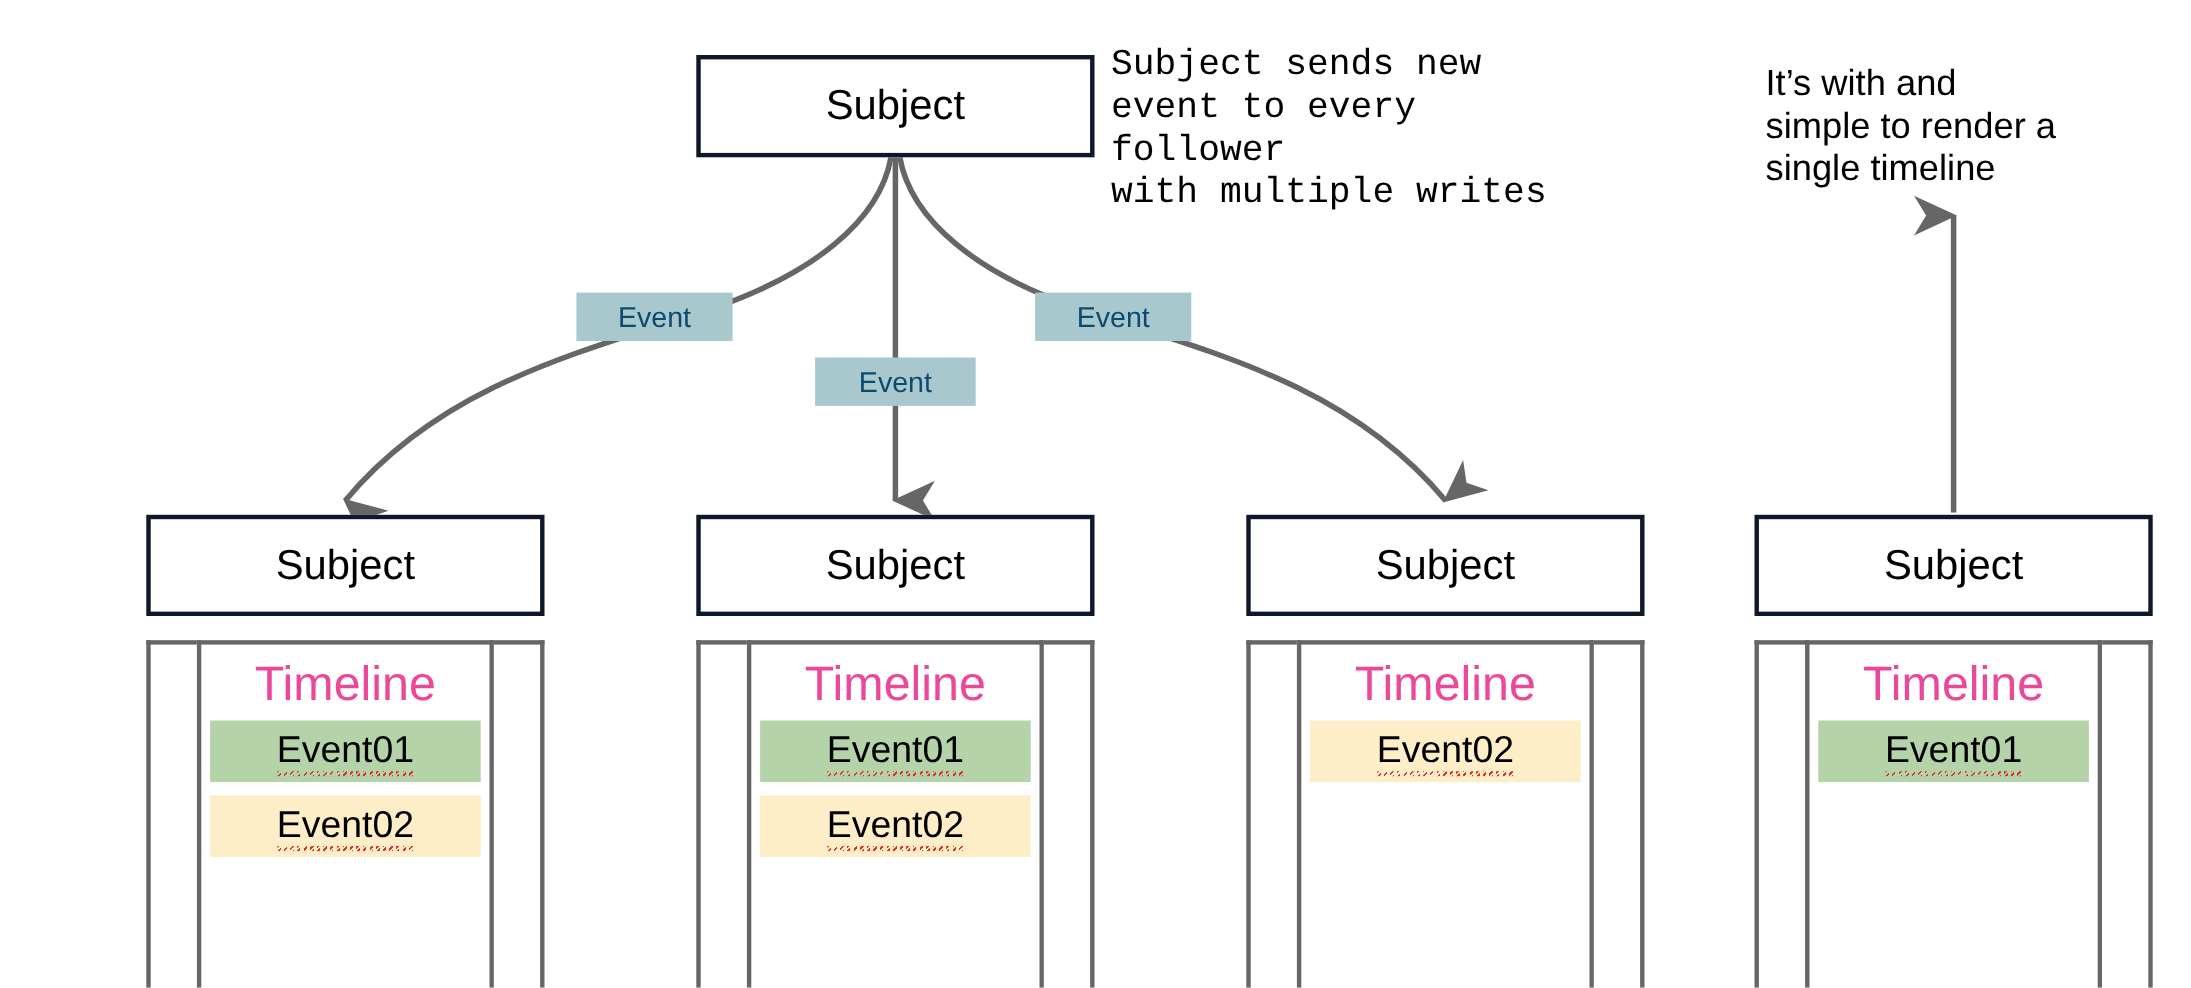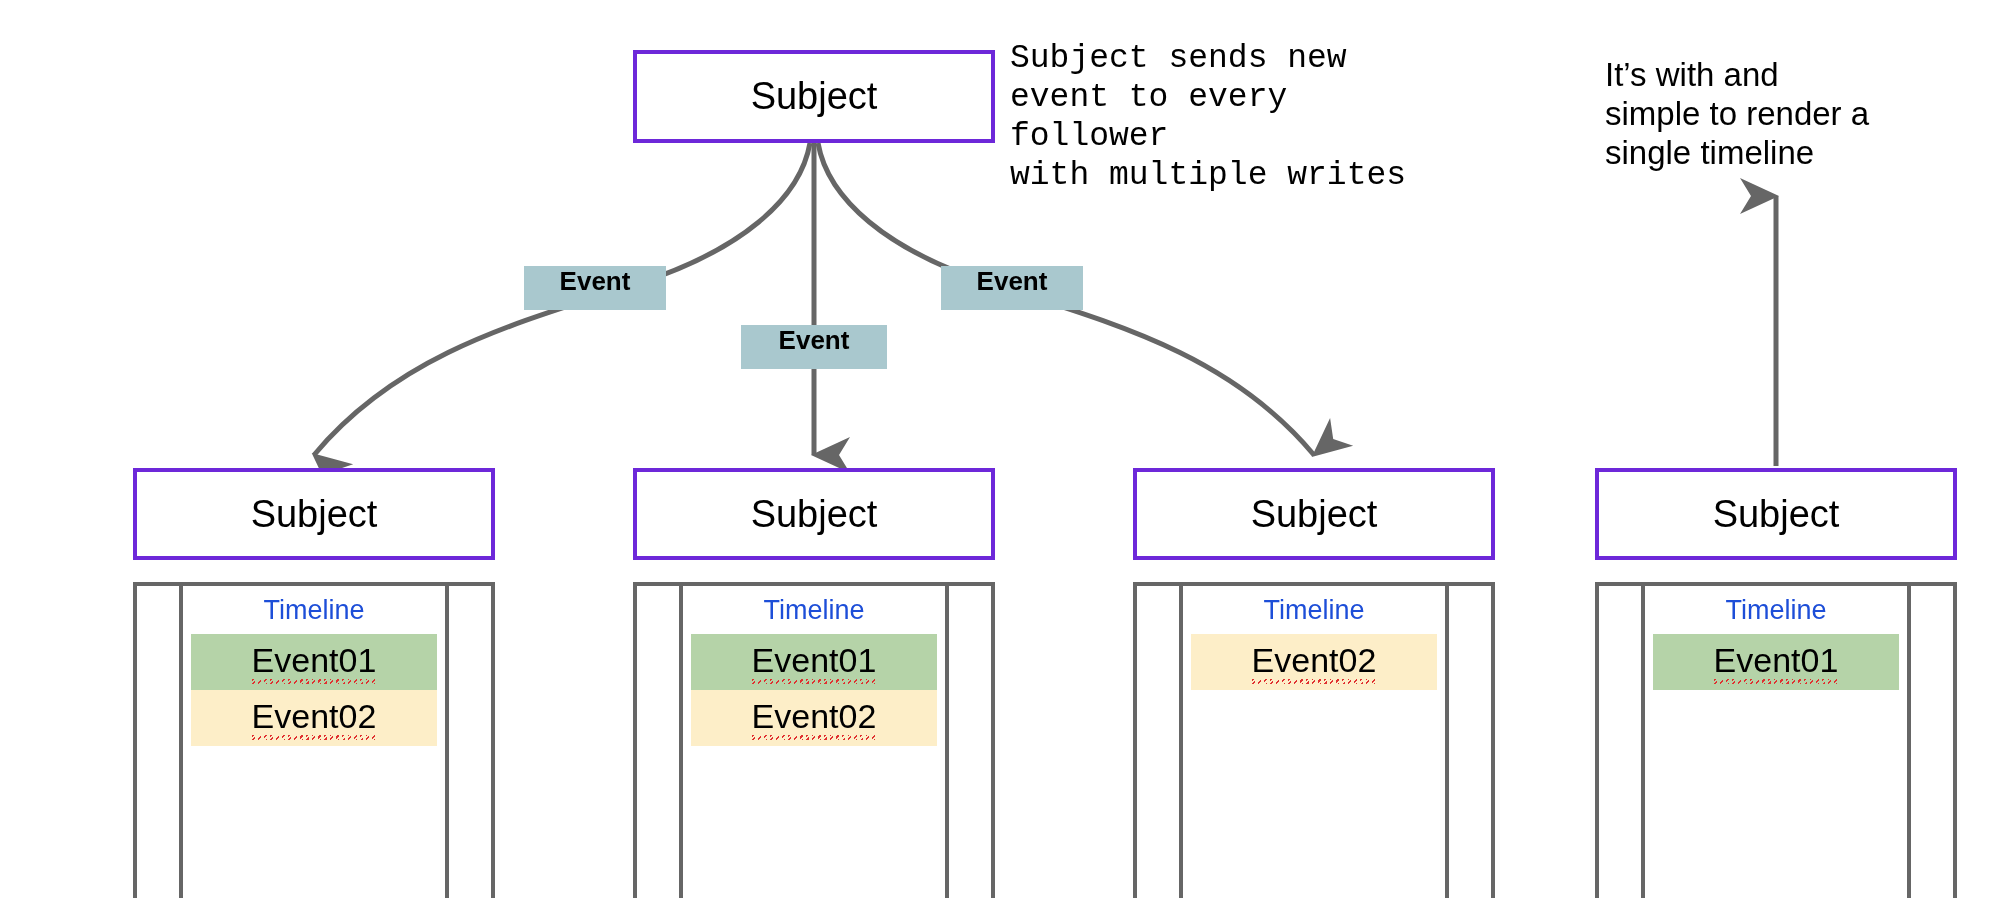--- a/index.html
+++ b/index.html
@@ -23,21 +23,21 @@
     left: 0; top: 0;
     width: 1992px;
     height: 898px;
     pointer-events: none;
   }
 
   
   .subject-box {
     position: absolute;
     box-sizing: border-box;
-    border: 4px solid #6d28d9;
+    border: 4px solid #0f172a;
     background: #ffffff;
     display: flex;
     align-items: center;
     justify-content: center;
     font-size: 38px;
     color: #000000;
   }
   .root-subject {
     left: 633px;
     top: 50px;
@@ -74,31 +74,32 @@
     border: 4px solid #666666;
     border-bottom: none;
     background: #ffffff;
     flex: 1 1 auto;
     padding-top: 8px;
     display: flex;
     flex-direction: column;
     align-items: center;
   }
   .timeline-title {
-    font-size: 27px;
-    color: #1d4ed8;
+    font-size: 44px;
+    color: #ec4899;
     line-height: 1.25;
     margin-bottom: 6px;
   }
   .event-rows {
     width: 100%;
     padding: 0 8px;
     box-sizing: border-box;
     display: flex;
     flex-direction: column;
+    gap: 12px;
   }
   .event-row {
     height: 56px;
     display: flex;
     align-items: center;
     justify-content: center;
     font-size: 34px;
     color: #000000;
   }
   .event-row .spelled {
@@ -122,25 +123,25 @@
         transparent 4.8px, transparent 6.4px);
     -webkit-mask-image: repeating-linear-gradient(90deg,
         #000 0 3px, transparent 3px 6px);
   }
 
   
   .event-badge {
     position: absolute;
     box-sizing: border-box;
     display: flex;
+    align-items: center;
     justify-content: center;
     font-size: 26px;
-    color: #000000;
+    color: #0c4a6e;
     height: 44px;
-    font-weight: bold;
   }
 
   
   .annotation {
     position: absolute;
     font-size: 33px;
     line-height: 1.18;
     color: #000000;
     white-space: pre-line;
   }

